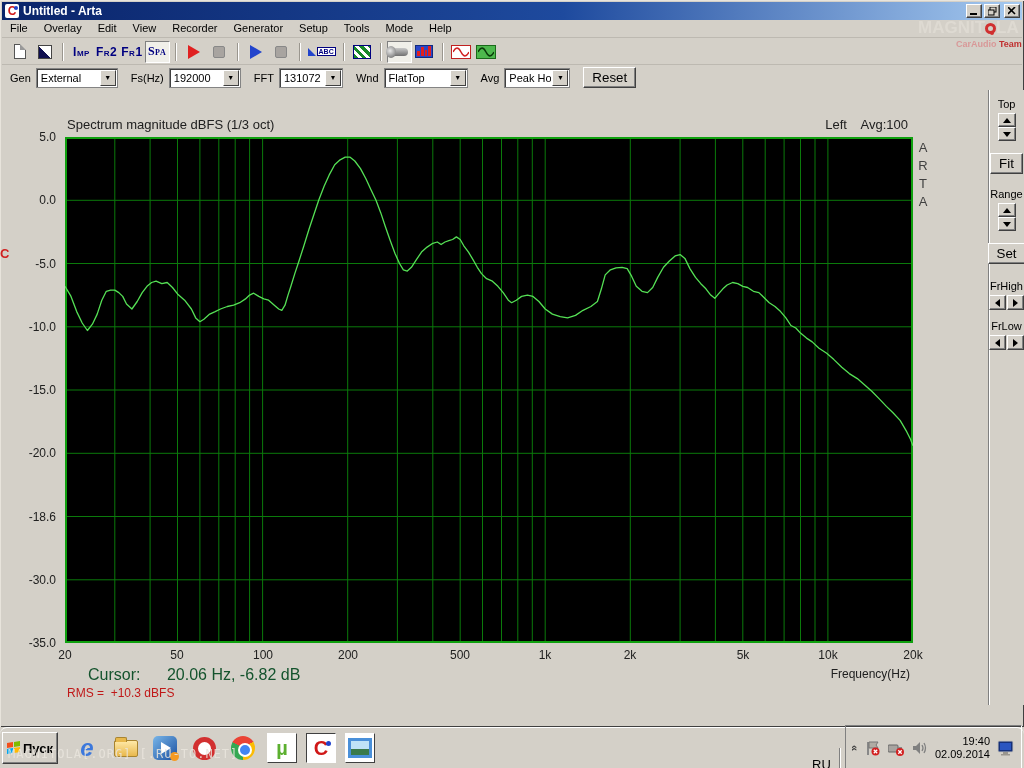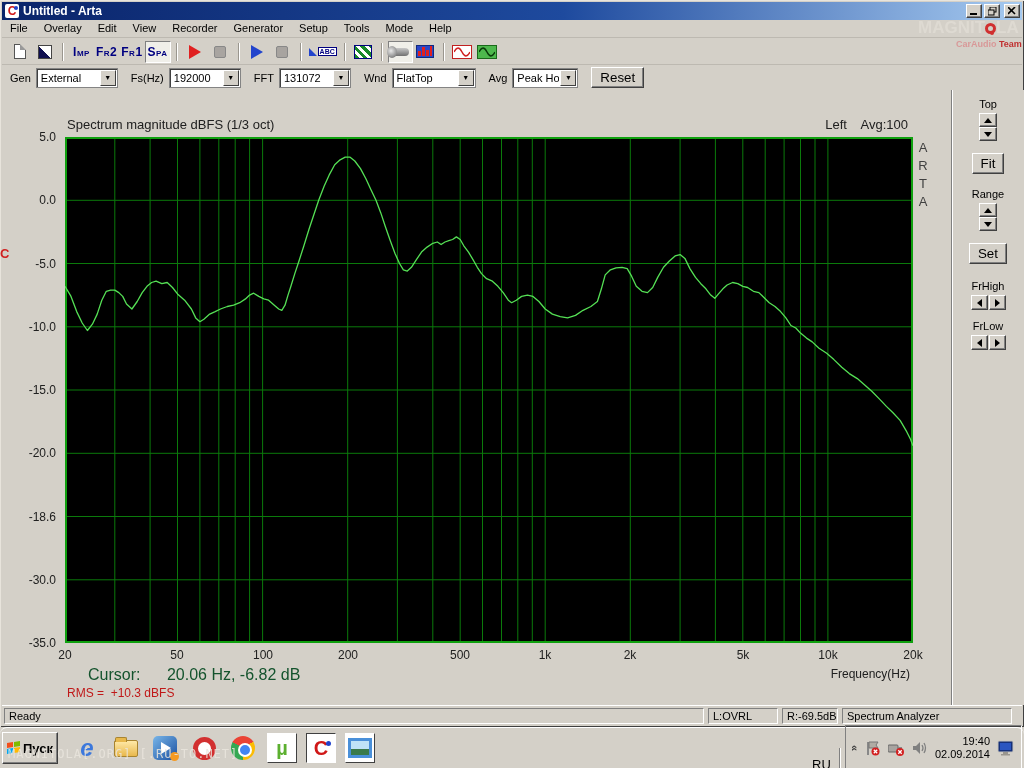--- a/index.html
+++ b/index.html
@@ -23,21 +23,21 @@
   .winbtn svg { display:block; }
   .close-gap { margin-left:2px; }
 
   
   .menubar { position:absolute; left:2px; top:20px; right:2px; height:18px; display:flex; align-items:center; background:#d4d0c8; border-bottom:1px solid #bdb9b1;}
   .menu-item { padding:2px 8px 3px 8px; color:#000; }
 
   
   .toolbar1 { position:absolute; left:2px; top:39px; right:2px; height:26px; display:flex; align-items:center; padding-left:5px; border-bottom:1px solid #bdb9b1; }
   .tbtn { min-width:25px; height:22px; display:flex; align-items:center; justify-content:center; padding:0 2px; }
-  .tbtn.pressed { background:#f0efe9; border:1px solid; border-color:#808080 #fff #fff #808080; }
+  .tbtn.pressed { background:#f0efe9; border:1px solid; border-color:#808080 #fff #fff #808080;font-family:Liberation Serif, serif; }
   .tsep { width:2px; height:18px; border-left:1px solid #9a968e; border-right:1px solid #fff; margin:0 5px; }
   .ttext { font-weight:bold; color:#000080; font-size:12px; font-variant:small-caps; letter-spacing:0.5px; }
   .tri-red { width:0; height:0; border-top:7px solid transparent; border-bottom:7px solid transparent; border-left:12px solid #e02020; }
   .tri-blue { width:0; height:0; border-top:7px solid transparent; border-bottom:7px solid transparent; border-left:12px solid #2244cc; }
   .stop-sq { width:12px; height:12px; background:#a8a4a0; border-radius:2px; border:1px solid #888; }
   .page-ic { width:12px; height:15px; background:#fff; border:1px solid #555; position:relative; }
   .page-ic::after{ content:""; position:absolute; right:-1px; top:-1px; border:3px solid; border-color:#d4d0c8 #d4d0c8 #999 #999; }
   .ovl-ic { width:14px; height:14px; border:1px solid #444; background:linear-gradient(to top right,#101050 49.5%,#ffffff 50%); }
   .stripes-ic { width:18px; height:14px; border:1px solid #000080;
      background:repeating-linear-gradient(45deg,#18882a 0 3px,#ffffff 3px 6px); }
@@ -69,21 +69,21 @@
   .ytick { position:absolute; right:5px; font-size:12px; color:#202020; }
   #x-axis-labels { position:absolute; left:65px; top:648px; width:848px; height:16px; }
   .xtick { position:absolute; top:0; transform:translateX(-50%); font-size:12px; color:#202020; }
   .freq-label { position:absolute; right:114px; top:667px; font-size:12px; color:#202020; }
   .cursor-line { position:absolute; left:88px; top:666px; font-size:16px; color:#14532d; }
   .cursor-line .cval { margin-left:22px; }
   .rms-line { position:absolute; left:67px; top:686px; font-size:12px; color:#c01818; white-space:pre; }
   .brand-vert { position:absolute; left:916px; top:139px; width:14px; text-align:center; color:#404040; font-size:13px; line-height:18px; }
 
   
-  .sidepanel { position:absolute; right:0; top:90px; width:73px; height:615px; background:#d4d0c8;
+  .sidepanel { position:absolute; right:0; top:90px; width:36px; height:615px; background:#d4d0c8;
                border-left:1px solid #808080; box-shadow:inset 1px 0 0 #fff; display:flex; flex-direction:column; align-items:center; }
   .sp-label { color:#000; margin-top:0; }
   .spin { display:flex; flex-direction:column; margin-top:3px; }
   .spin-btn { width:18px; height:14px; background:#d4d0c8; border:1px solid; border-color:#fff #404040 #404040 #fff; box-shadow:inset -1px -1px 0 #808080; display:flex; align-items:center; justify-content:center; }
   .arr-up { width:0;height:0;border-left:4px solid transparent;border-right:4px solid transparent;border-bottom:5px solid #000; }
   .arr-dn { width:0;height:0;border-left:4px solid transparent;border-right:4px solid transparent;border-top:5px solid #000; }
   .arr-l { width:0;height:0;border-top:4px solid transparent;border-bottom:4px solid transparent;border-right:5px solid #000; }
   .arr-r { width:0;height:0;border-top:4px solid transparent;border-bottom:4px solid transparent;border-left:5px solid #000; }
   .lr { display:flex; gap:1px; margin-top:3px; }
   .lr .spin-btn { width:17px; height:15px; }
@@ -260,21 +260,21 @@
     <div class="combo" style="width:82px">
       <span class="val">External</span>
       <span class="drop">▼</span>
     </div>
     <span class="lbl" style="margin-left:8px">Fs(Hz)</span>
     <div class="combo" style="width:72px">
       <span class="val">192000</span>
       <span class="drop">▼</span>
     </div>
     <span class="lbl" style="margin-left:8px">FFT</span>
-    <div class="combo" style="width:72px">
+    <div class="combo" style="width:64px">
       <span class="val">131072</span>
       <span class="drop">▼</span>
     </div>
     <span class="lbl" style="margin-left:8px">Wnd</span>
     <div class="combo" style="width:84px">
       <span class="val">FlatTop</span>
       <span class="drop">▼</span>
     </div>
     <span class="lbl" style="margin-left:8px">Avg</span>
     <div class="combo" style="width:66px">
@@ -405,26 +405,20 @@
     <div class="lr">
       <div class="spin-btn">
           <span class="arr-l"></span>
         </div>
       <div class="spin-btn">
           <span class="arr-r"></span>
         </div>
     </div>
   </div>
 
-  <div class="statusbar">
-    <div class="status-panel status-ready">Ready</div>
-    <div class="status-panel status-l">L:OVRL</div>
-    <div class="status-panel status-r">R:-69.5dB</div>
-    <div class="status-panel status-mode">Spectrum Analyzer</div>
-  </div>
 </div>
 
 <div class="taskbar">
   <div class="start-btn">
     <span class="winflag">
         <i></i>
         <i></i>
         <i></i>
         <i></i>
       </span>

